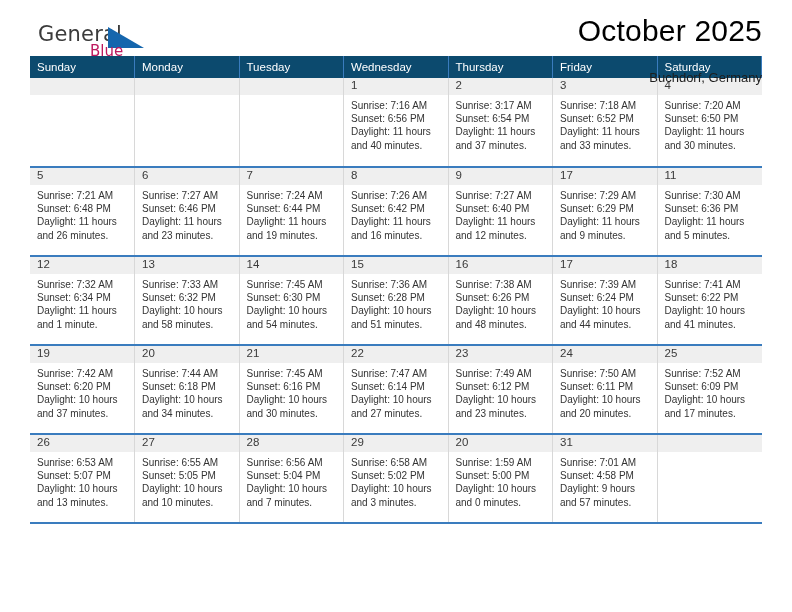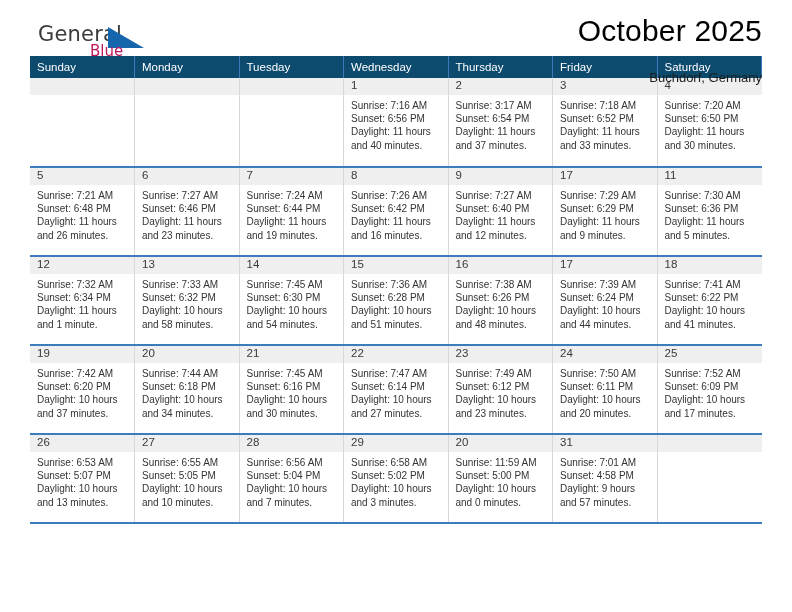--- a/index.html
+++ b/index.html
@@ -437,21 +437,21 @@
             <div class="daybody">
               <div>Sunrise: 6:58 AM</div>
               <div>Sunset: 5:02 PM</div>
               <div>Daylight: 10 hours</div>
               <div>and 3 minutes.</div>
             </div>
           </td>
           <td class="daycell">
             <div class="daynum-band">20</div>
             <div class="daybody">
-              <div>Sunrise: 11:59 AM</div>
+              <div>Sunrise: 1:59 AM</div>
               <div>Sunset: 5:00 PM</div>
               <div>Daylight: 10 hours</div>
               <div>and 0 minutes.</div>
             </div>
           </td>
           <td class="daycell">
             <div class="daynum-band">31</div>
             <div class="daybody">
               <div>Sunrise: 7:01 AM</div>
               <div>Sunset: 4:58 PM</div>

